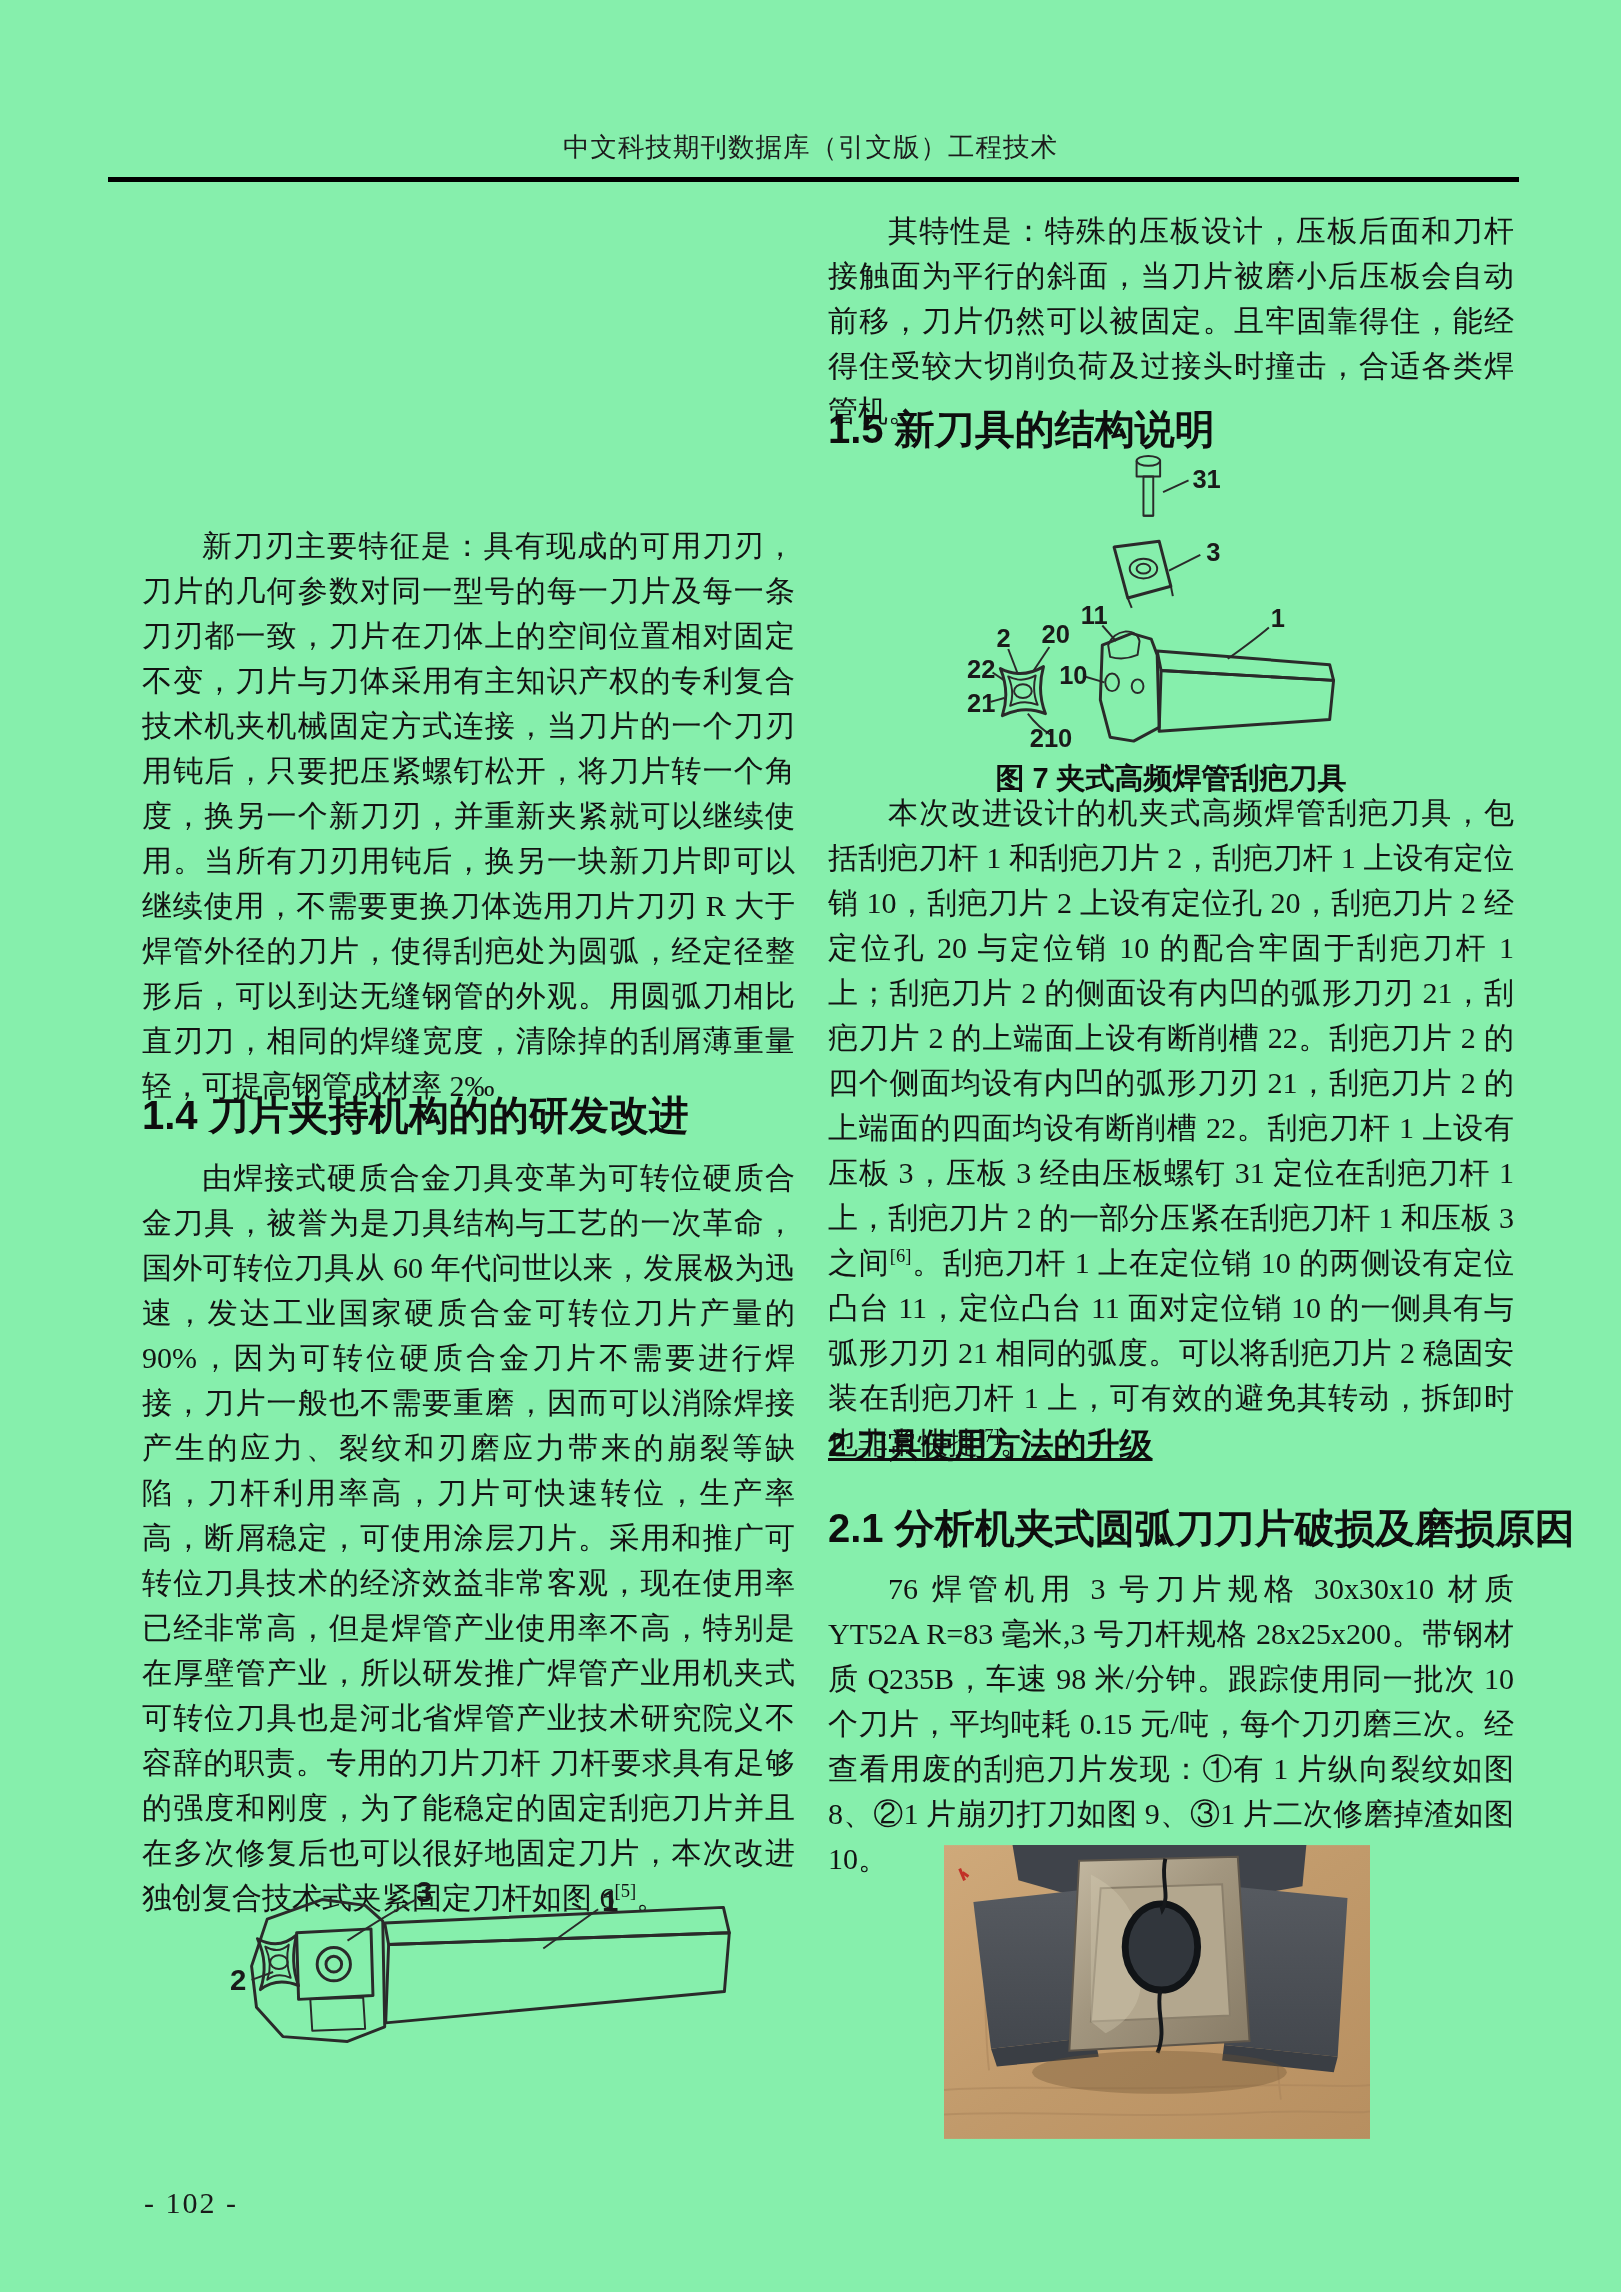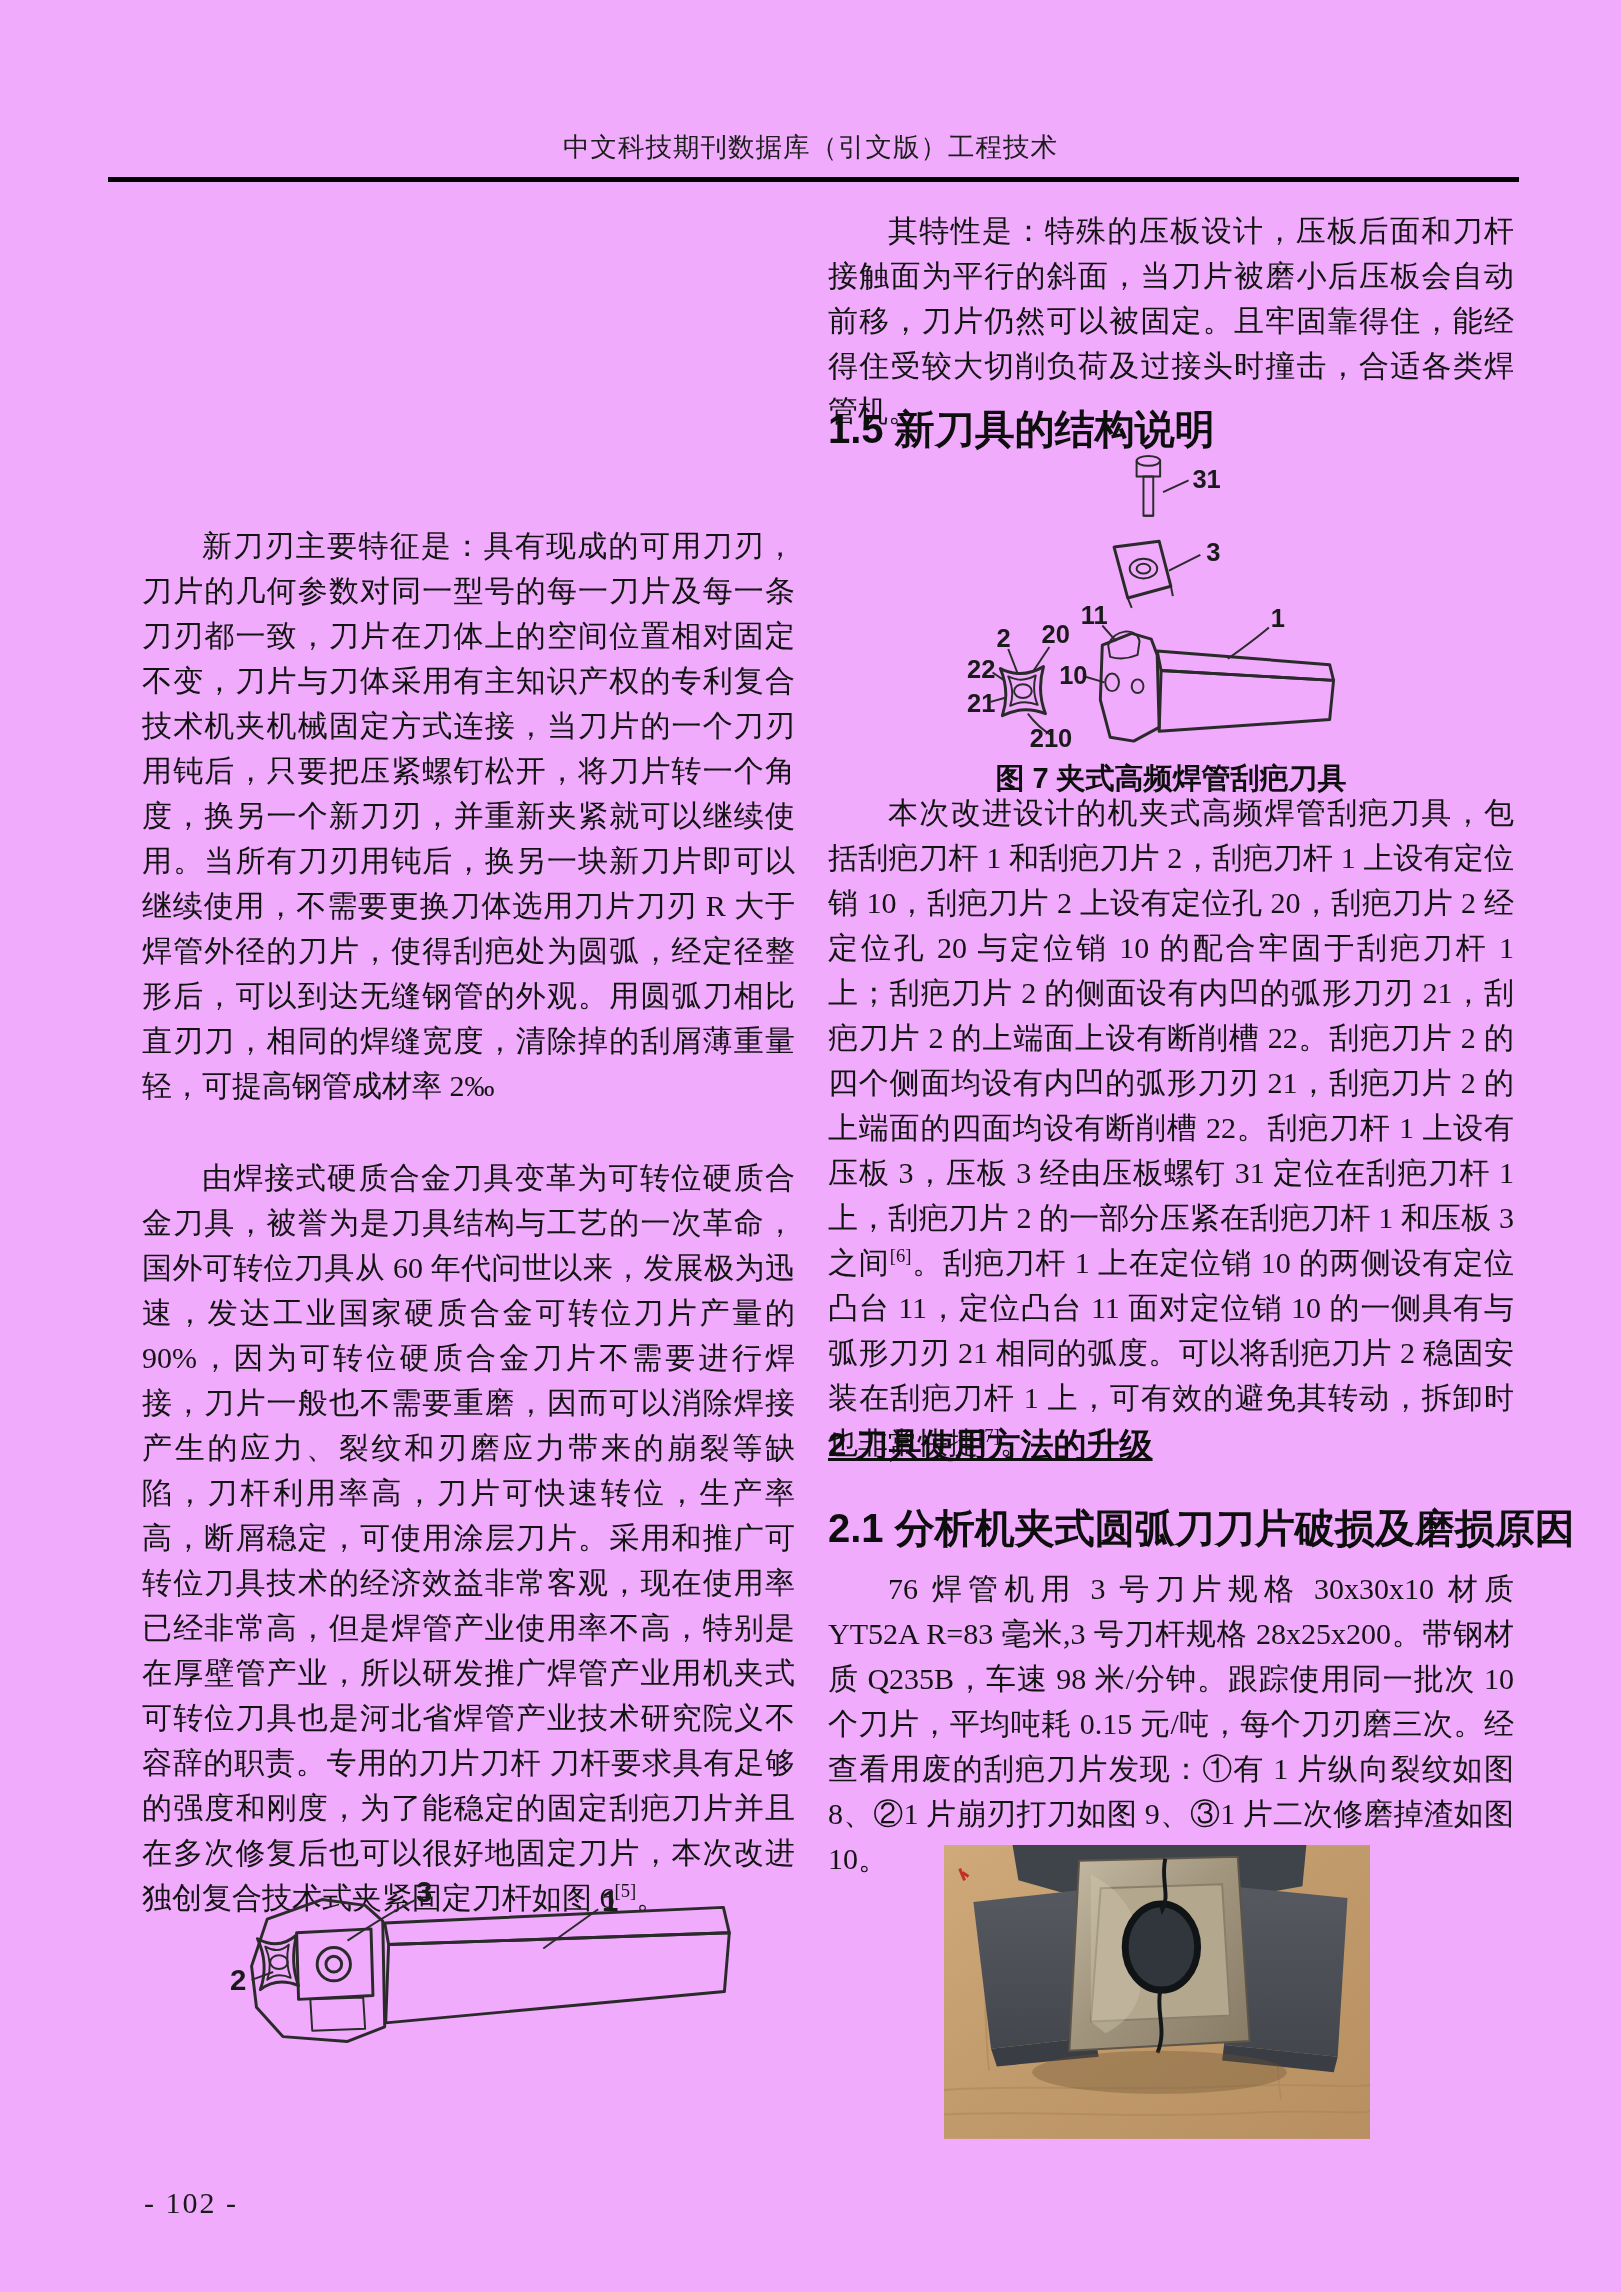--- a/index.html
+++ b/index.html
@@ -1,19 +1,19 @@
 <!DOCTYPE html>
 <html><head>
 <meta charset="utf-8">
 <style>
   html,body{margin:0;padding:0;background:#e8e8e8;}
   .page{
     position:relative;
     width:1621px;height:2293px;
-    background:#f0abfc;
+    background:#86efac;
     font-family:"Liberation Serif", serif;
     color:#131313;
     overflow:hidden;
   }
   .hdr{
     position:absolute;top:129px;left:0;width:100%;
     text-align:center;font-size:26.5px;color:#1c1c1c;
     letter-spacing:1px;
   }
   .rule{
@@ -57,20 +57,23 @@
 <div class="page">
 
   <div class="hdr">中文科技期刊数据库（引文版）工程技术</div>
   <div class="rule"></div>
 
 
   <div class="block" style="left:142px;top:523px;width:653px;">
     <p class="para indent">新刀刃主要特征是：具有现成的可用刀刃，刀片的几何参数对同一型号的每一刀片及每一条刀刃都一致，刀片在刀体上的空间位置相对固定不变，刀片与刀体采用有主知识产权的专利复合技术机夹机械固定方式连接，当刀片的一个刀刃用钝后，只要把压紧螺钉松开，将刀片转一个角度，换另一个新刀刃，并重新夹紧就可以继续使用。当所有刀刃用钝后，换另一块新刀片即可以继续使用，不需要更换刀体选用刀片刀刃 R 大于焊管外径的刀片，使得刮疤处为圆弧，经定径整形后，可以到达无缝钢管的外观。用圆弧刀相比直刃刀，相同的焊缝宽度，清除掉的刮屑薄重量轻，可提高钢管成材率 2‰</p>
   </div>
 
+  <div class="block" style="left:142px;top:1094px;width:653px;">
+    <h3 class="heading">1.4 刀片夹持机构的的研发改进</h3>
+  </div>
 
   <div class="block" style="left:142px;top:1155px;width:653px;">
     <p class="para indent"><span>由焊接式硬质合金刀具变革为可转位硬质合金刀具，被誉为是刀具结构与工艺的一次革命，国外可转位刀具从 60 年代问世以来，发展极为迅速，发达工业国家硬质合金可转位刀片产量的 90%，因为可转位硬质合金刀片不需要进行焊接，刀片一般也不需要重磨，因而可以消除焊接产生的应力、裂纹和刃磨应力带来的崩裂等缺陷，刀杆利用率高，刀片可快速转位，生产率高，断屑稳定，可使用涂层刀片。采用和推广可转位刀具技术的经济效益非常客观，现在使用率已经非常高，但是焊管产业使用率不高，特别是在厚壁管产业，所以研发推广焊管产业用机夹式可转位刀具也是河北省焊管产业技术研究院义不容辞的职责。专用的刀片刀杆 刀杆要求具有足够的强度和刚度，为了能稳定的固定刮疤刀片并且在多次修复后也可以很好地固定刀片，本次改进独创复合技术式夹紧固定刀杆如图 6</span><sup>[5]</sup><span>。</span></p>
   </div>
 
   <div class="block" style="left:228px;top:1878px;width:519px;height:186px;">
     <svg width="519" height="186" viewBox="0 0 530 190">
 
       <polygon class="lineart" points="160,46 506,30 512,56 164,68"></polygon>
 

